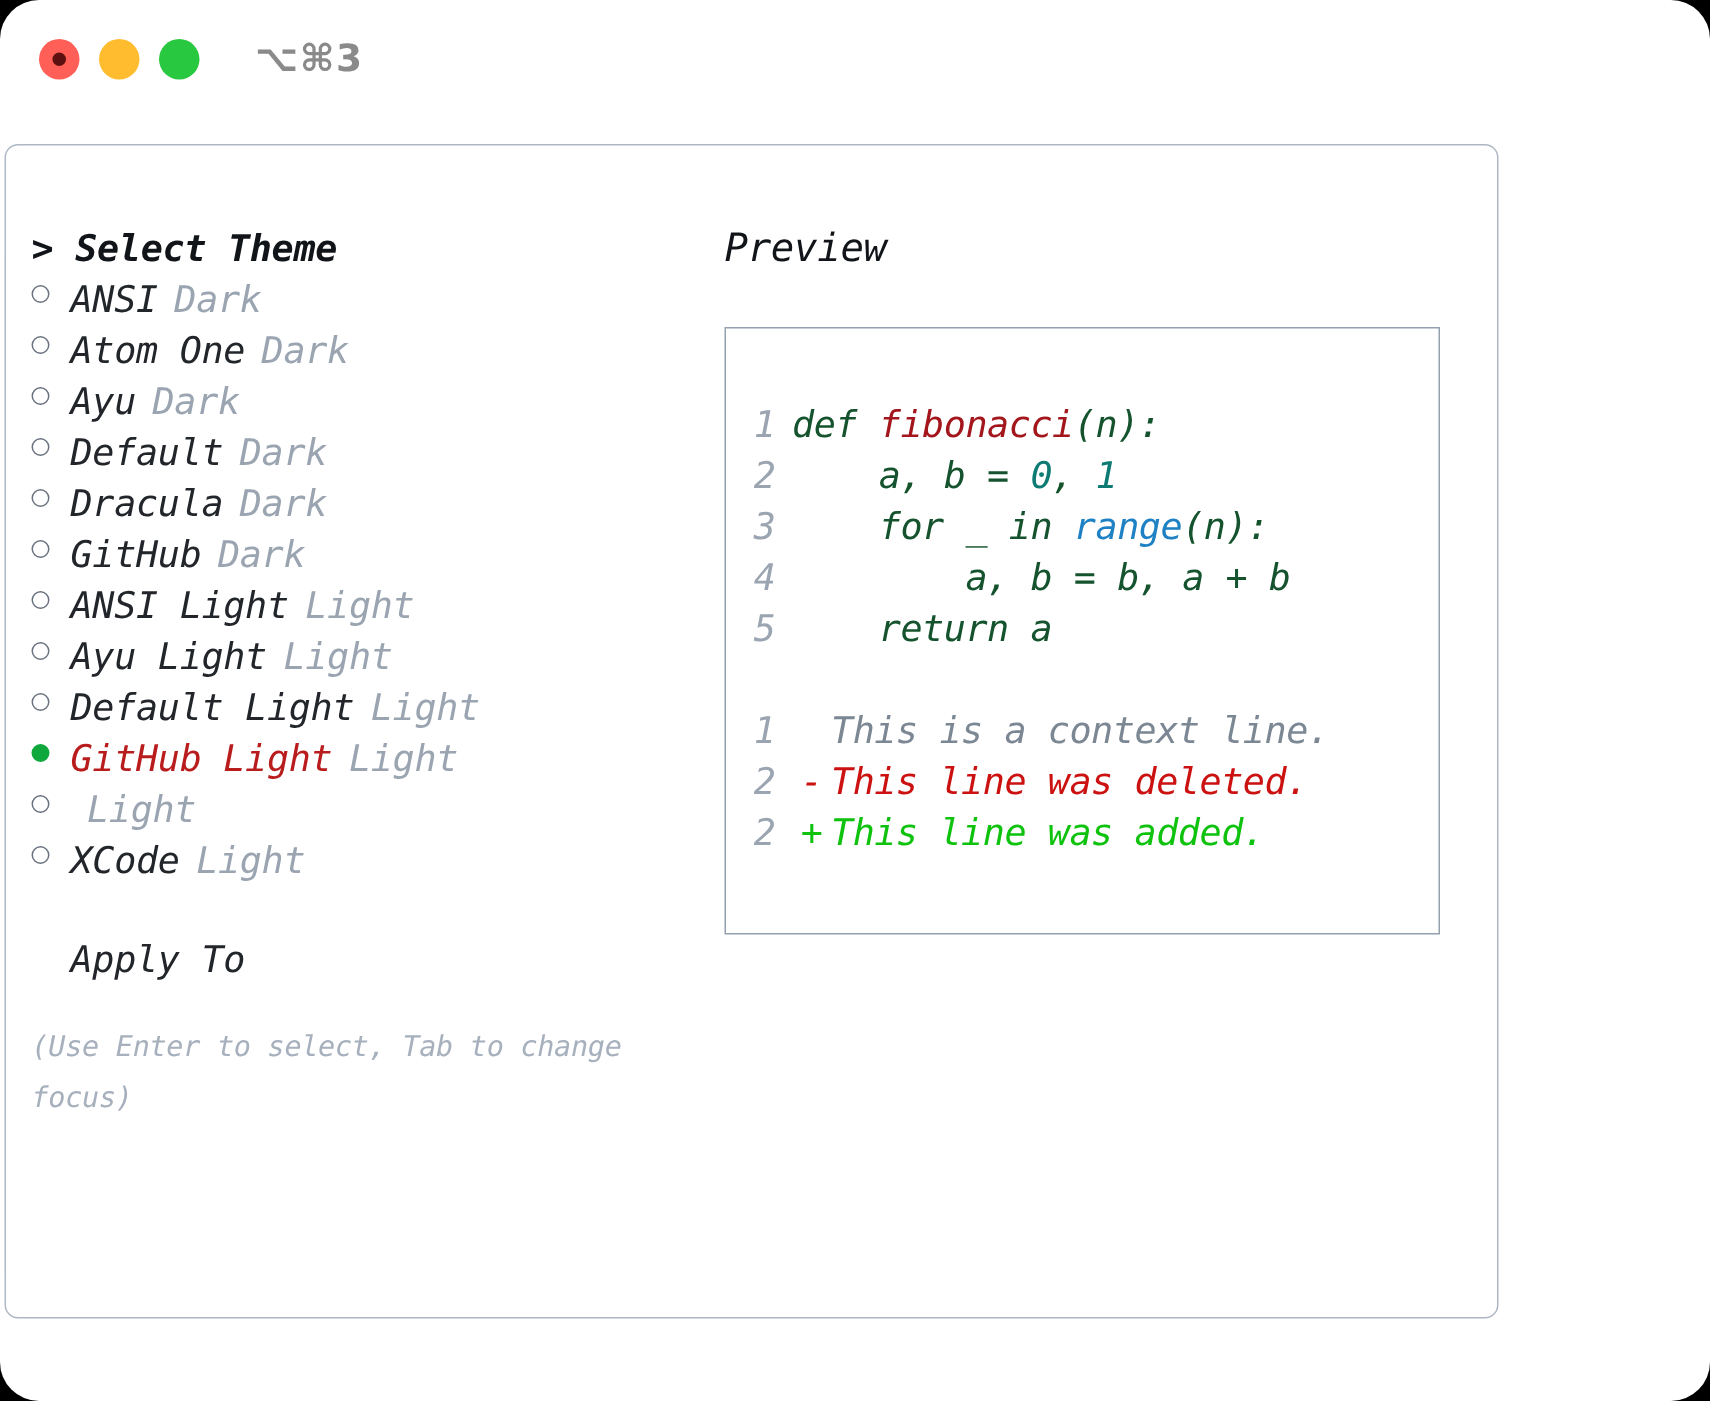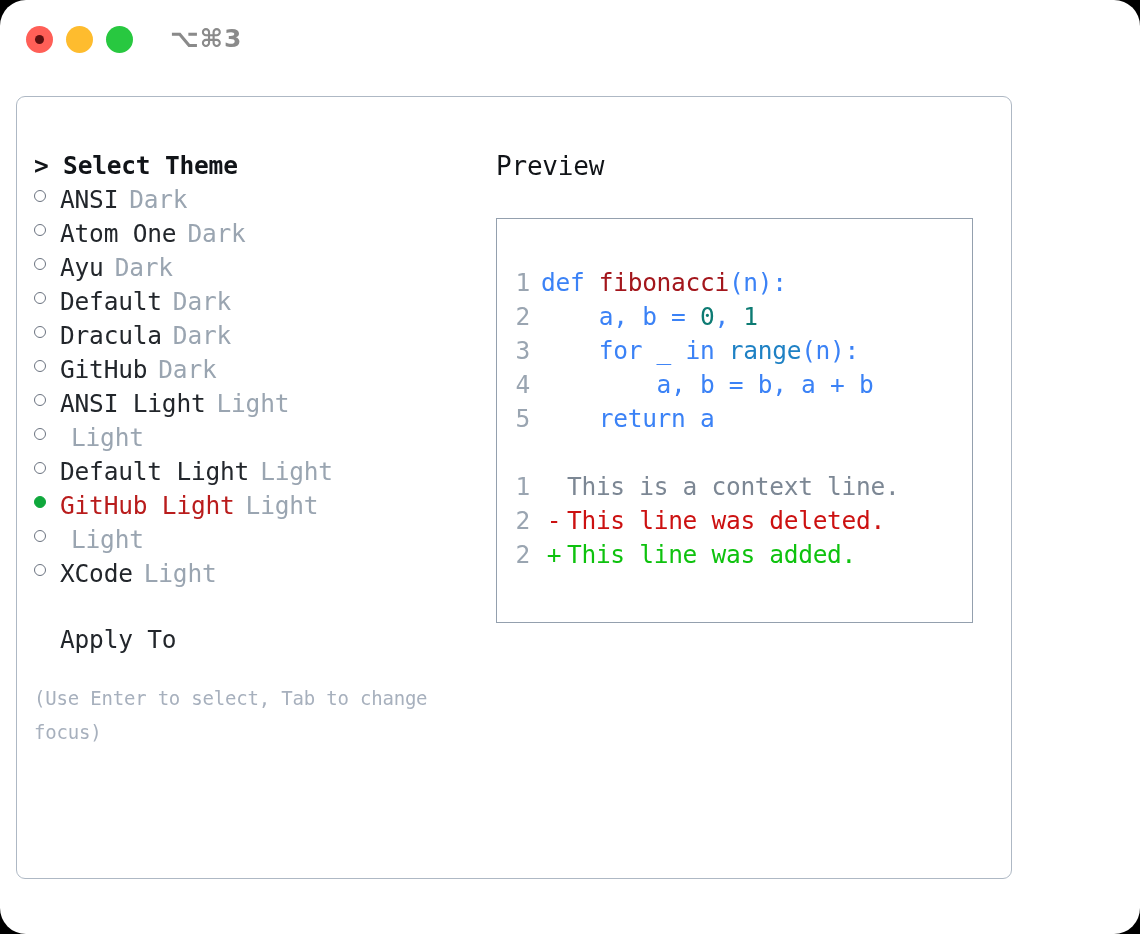--- a/index.html
+++ b/index.html
@@ -68,28 +68,29 @@
     font-size: 25px;
     font-weight: 700;
     color: #8a8a8a;
     letter-spacing: 1px;
     line-height: 34px;
   }
 
   
   .panel {
     position: absolute;
-    left: 16px;
+    left: 3px;
     top: 96px;
     width: 996px;
     height: 783px;
     border: 1.6px solid #aeb8c4;
     border-radius: 9px;
     box-sizing: border-box;
     background: #ffffff;
+    font-style: italic;
   }
 
   
   .left-col {
     position: absolute;
     left: 17px;
     top: 52px;
     width: 440px;
   }
 
@@ -184,21 +185,21 @@
     letter-spacing: -0.3px;
   }
   .ln {
     width: 44px;
     text-align: right;
     color: #9aa5b1;
     flex: none;
     padding-right: 11px;
     box-sizing: border-box;
   }
-  .code-txt { color: #3b82f6; }
+  .code-txt { color: #14532d; }
 
   .tok-fn   { color: #a3161c; }
   .tok-num  { color: #0d7b73; }
   .tok-call { color: #1e81c4; text-align: right; }
 
   .diff-gap { height: 34px; }
   .gutter {
     width: 26px;
     flex: none;
     text-align: center;
@@ -227,21 +228,21 @@
     <div class="left-col">
       <div class="list-header">&gt; Select Theme</div>
       <div id="theme-list">
           <div class="opt-row"><span class="radio"></span><span class="opt-label">ANSI</span><span class="opt-tag">Dark</span></div>
           <div class="opt-row"><span class="radio"></span><span class="opt-label">Atom One</span><span class="opt-tag">Dark</span></div>
           <div class="opt-row"><span class="radio"></span><span class="opt-label">Ayu</span><span class="opt-tag">Dark</span></div>
           <div class="opt-row"><span class="radio"></span><span class="opt-label">Default</span><span class="opt-tag">Dark</span></div>
           <div class="opt-row"><span class="radio"></span><span class="opt-label">Dracula</span><span class="opt-tag">Dark</span></div>
           <div class="opt-row"><span class="radio"></span><span class="opt-label">GitHub</span><span class="opt-tag">Dark</span></div>
           <div class="opt-row"><span class="radio"></span><span class="opt-label">ANSI Light</span><span class="opt-tag">Light</span></div>
-          <div class="opt-row"><span class="radio"></span><span class="opt-tag">Light</span></div>
+          <div class="opt-row"><span class="radio"></span><span class="opt-label">Ayu Light</span><span class="opt-tag">Light</span></div>
           <div class="opt-row"><span class="radio"></span><span class="opt-label">Default Light</span><span class="opt-tag">Light</span></div>
           <div class="opt-row selected"><span class="radio on"></span><span class="opt-label">GitHub Light</span><span class="opt-tag">Light</span></div>
           <div class="opt-row"><span class="radio"></span><span class="opt-tag">Light</span></div>
           <div class="opt-row"><span class="radio"></span><span class="opt-label">XCode</span><span class="opt-tag">Light</span></div>
         </div>
 
       <div class="section-gap"></div>
       <div class="section-title">Apply To</div>
 
       <div class="hint">(Use Enter to select, Tab to change focus)</div>

